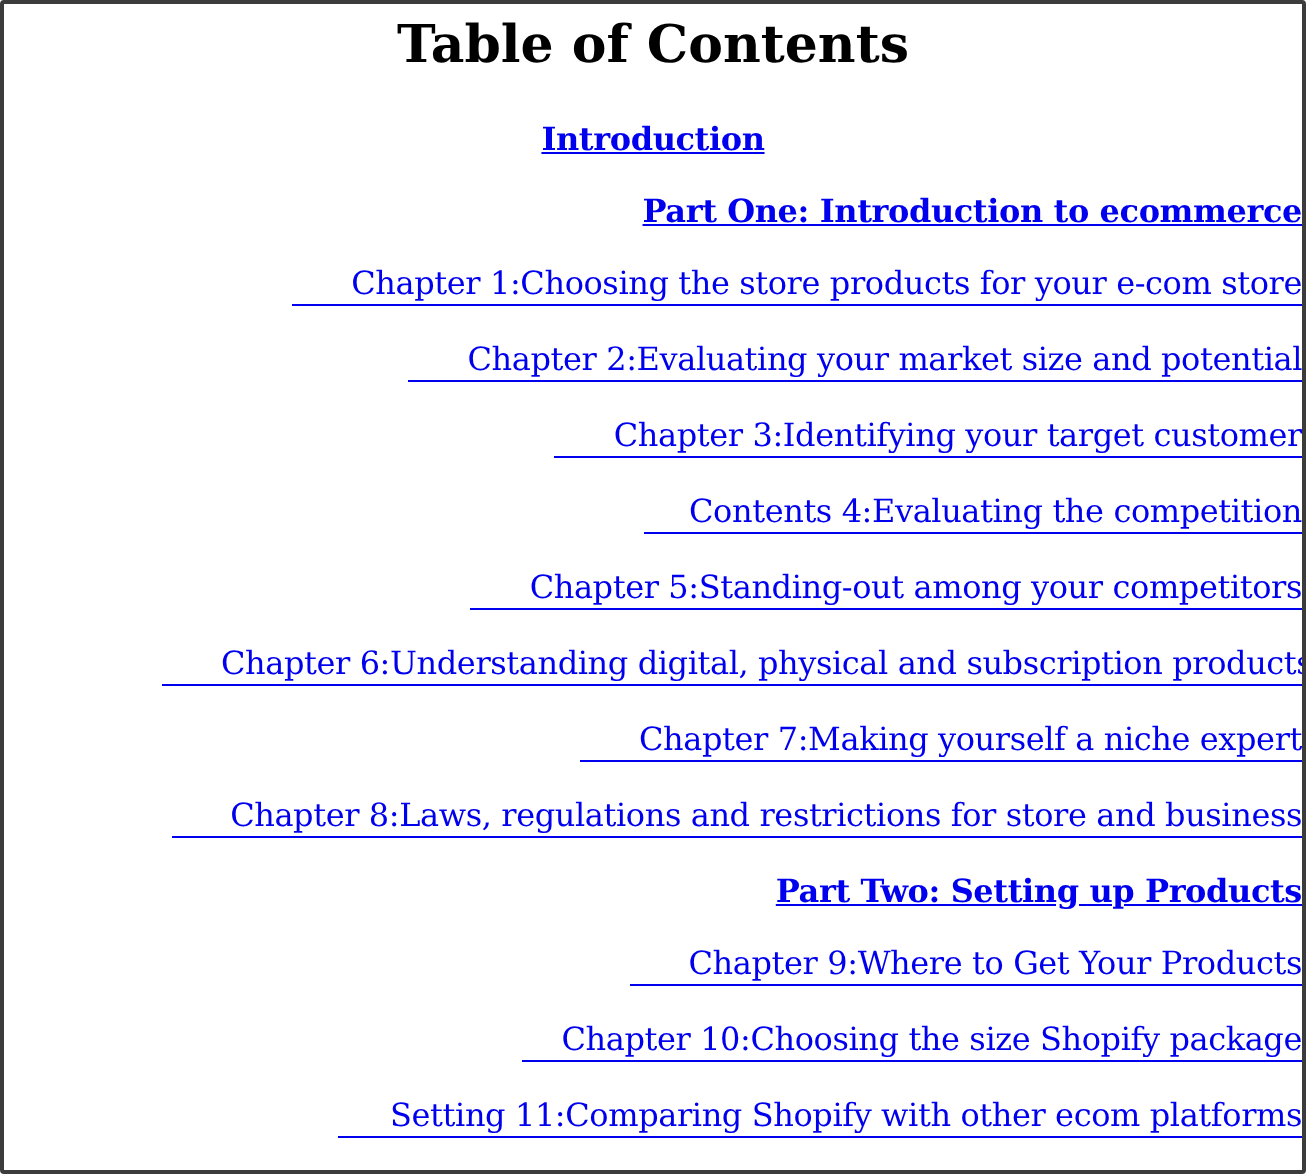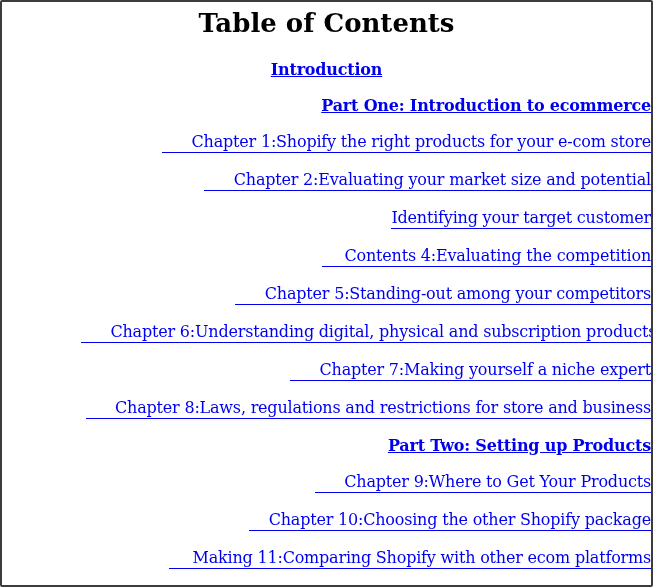--- a/index.html
+++ b/index.html
@@ -73,27 +73,28 @@
 <body>
 
 <div class="page">
   <h1 class="doc-title">Table of Contents</h1>
   <div class="toc">
     <div>
         <div class="row center"><a href="#" class="link plain bold">Introduction</a></div>
         <div class="row"><a href="#" class="link plain bold">Part One: Introduction to ecommerce</a></div>
         <div class="row"><a href="#" class="link chapter">
             <span class="ch-num">Chapter 1:</span>
-            <span class="ch-title">Shopify the right products for your e-com store</span>
+            <span class="ch-title">Choosing the store products for your e-com store</span>
           </a></div>
         <div class="row"><a href="#" class="link chapter">
             <span class="ch-num">Chapter 2:</span>
             <span class="ch-title">Evaluating your market size and potential</span>
           </a></div>
         <div class="row"><a href="#" class="link chapter">
+            <span class="ch-num">Chapter 3:</span>
             <span class="ch-title">Identifying your target customer</span>
           </a></div>
         <div class="row"><a href="#" class="link chapter">
             <span class="ch-num">Contents 4:</span>
             <span class="ch-title">Evaluating the competition</span>
           </a></div>
         <div class="row"><a href="#" class="link chapter">
             <span class="ch-num">Chapter 5:</span>
             <span class="ch-title">Standing-out among your competitors</span>
           </a></div>
@@ -109,21 +110,21 @@
             <span class="ch-num">Chapter 8:</span>
             <span class="ch-title">Laws, regulations and restrictions for store and business</span>
           </a></div>
         <div class="row"><a href="#" class="link plain bold">Part Two: Setting up Products</a></div>
         <div class="row"><a href="#" class="link chapter">
             <span class="ch-num">Chapter 9:</span>
             <span class="ch-title">Where to Get Your Products</span>
           </a></div>
         <div class="row"><a href="#" class="link chapter">
             <span class="ch-num">Chapter 10:</span>
-            <span class="ch-title">Choosing the other Shopify package</span>
+            <span class="ch-title">Choosing the size Shopify package</span>
           </a></div>
         <div class="row"><a href="#" class="link chapter">
-            <span class="ch-num">Making 11:</span>
+            <span class="ch-num">Setting 11:</span>
             <span class="ch-title">Comparing Shopify with other ecom platforms</span>
           </a></div>
       </div>
   </div>
 </div>
 
 </body></html>

